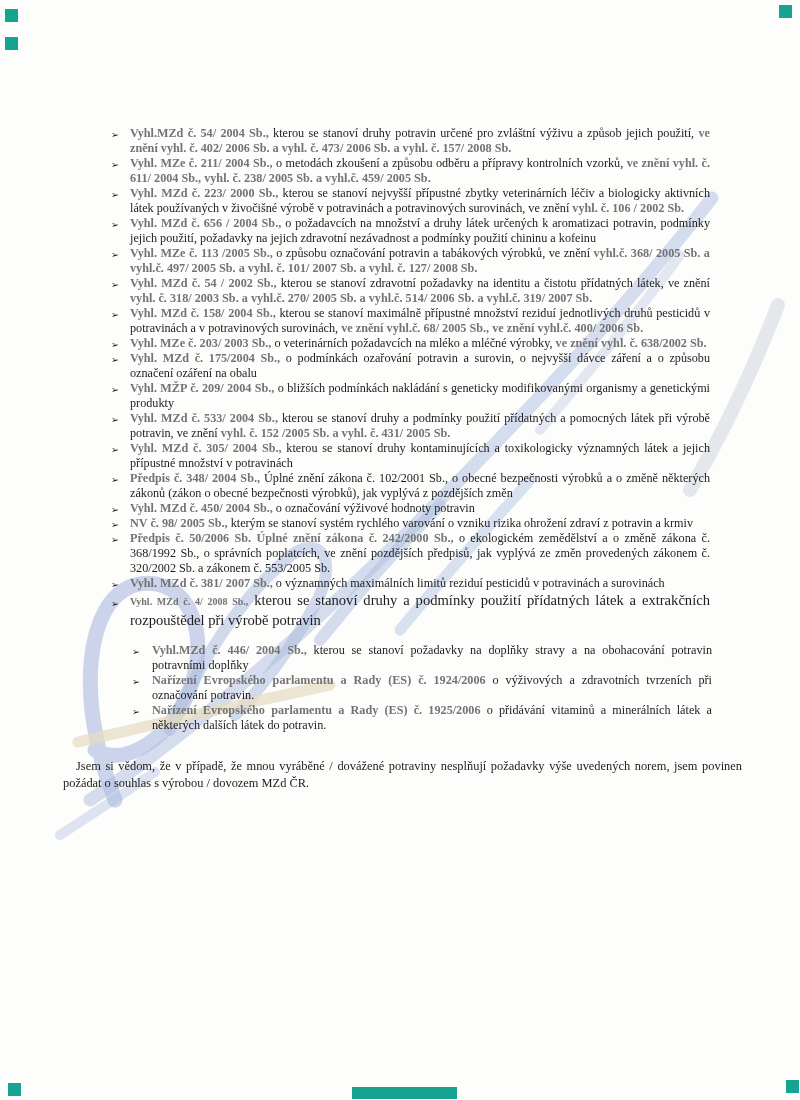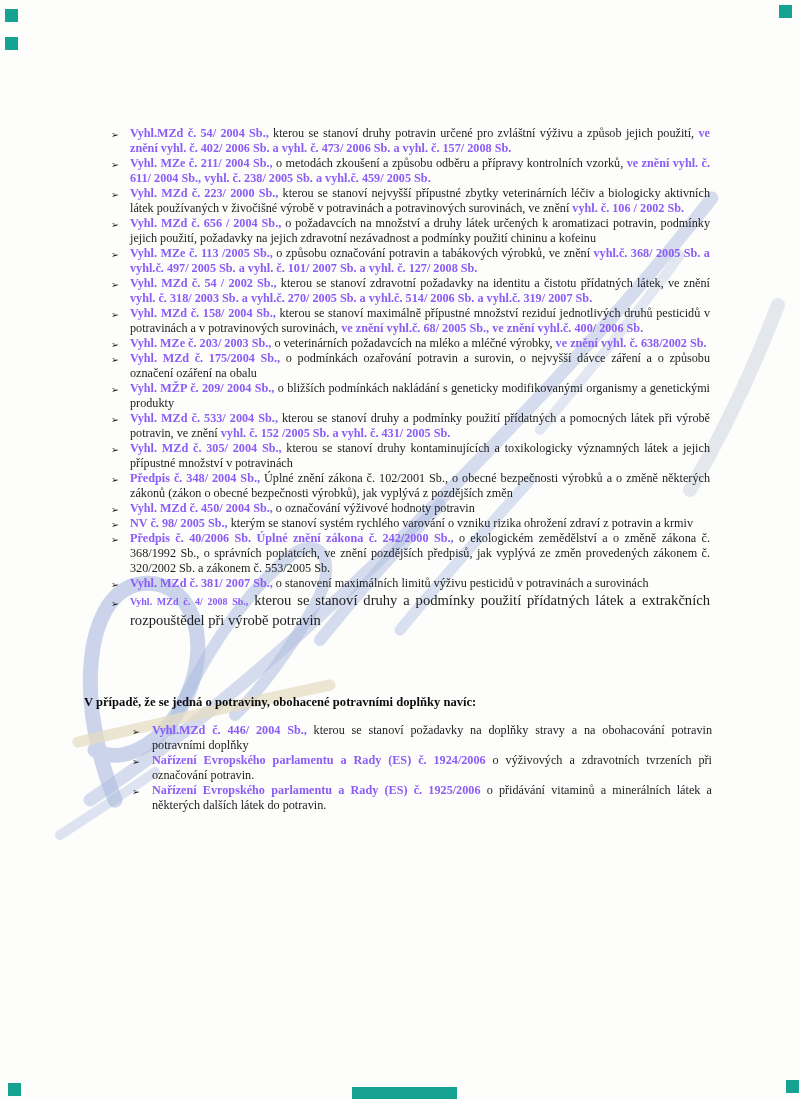--- a/index.html
+++ b/index.html
@@ -28,21 +28,21 @@
   }
   #list1{margin:126px 90px 0 110px;}
   #list2{margin:13px 88px 0 131px;}
   .reg-item{position:relative;padding-left:20px;margin:0;}
   #list2 .reg-item{padding-left:21px;}
   .bullet{
     position:absolute;left:1px;top:1px;
     font-family:"DejaVu Sans",sans-serif;
     font-size:9.5px;color:#111;
   }
-  .reg-item b{font-weight:bold;color:#8b5cf6;}
+  .reg-item b{font-weight:bold;color:#737373;}
   .reg-item-large{font-size:14.6px;line-height:19px;}
   .reg-item-large b{font-size:10px;}
   .reg-item-large .bullet{top:3px;}
   .section-heading{
     margin:64px 60px 0 84px;
     font-size:12.6px;font-weight:bold;line-height:16px;
     color:#0c0c0c;
   }
   .closing{
     margin:25px 58px 0 63px;
@@ -98,28 +98,28 @@
         <li class="reg-item"><span class="bullet">➢</span><b>Vyhl. MZd č. 54 / 2002 Sb.,</b><span> kterou se stanoví zdravotní požadavky na identitu a čistotu přídatných látek, ve znění </span><b>vyhl. č. 318/ 2003 Sb. a vyhl.č. 270/ 2005 Sb. a vyhl.č. 514/ 2006 Sb. a vyhl.č. 319/ 2007 Sb.</b></li>
         <li class="reg-item"><span class="bullet">➢</span><b>Vyhl. MZd č. 158/ 2004 Sb.,</b><span> kterou se stanoví maximálně přípustné množství reziduí jednotlivých druhů pesticidů v potravinách a v potravinových surovinách, </span><b>ve znění vyhl.č. 68/ 2005 Sb., ve znění vyhl.č. 400/ 2006 Sb.</b></li>
         <li class="reg-item"><span class="bullet">➢</span><b>Vyhl. MZe č. 203/ 2003 Sb.,</b><span> o veterinárních požadavcích na mléko a mléčné výrobky, </span><b>ve znění vyhl. č. 638/2002 Sb.</b></li>
         <li class="reg-item"><span class="bullet">➢</span><b>Vyhl. MZd č. 175/2004 Sb.,</b><span> o podmínkách ozařování potravin a surovin, o nejvyšší dávce záření a o způsobu označení ozáření na obalu</span></li>
         <li class="reg-item"><span class="bullet">➢</span><b>Vyhl. MŽP č. 209/ 2004 Sb.,</b><span> o bližších podmínkách nakládání s geneticky modifikovanými organismy a genetickými produkty</span></li>
         <li class="reg-item"><span class="bullet">➢</span><b>Vyhl. MZd č. 533/ 2004 Sb.,</b><span> kterou se stanoví druhy a podmínky použití přídatných a pomocných látek při výrobě potravin, ve znění </span><b>vyhl. č. 152 /2005 Sb. a vyhl. č. 431/ 2005 Sb.</b></li>
         <li class="reg-item"><span class="bullet">➢</span><b>Vyhl. MZd č. 305/ 2004 Sb.,</b><span> kterou se stanoví druhy kontaminujících a toxikologicky významných látek a jejich přípustné množství v potravinách</span></li>
         <li class="reg-item"><span class="bullet">➢</span><b>Předpis č. 348/ 2004 Sb.,</b><span> Úplné znění zákona č. 102/2001 Sb., o obecné bezpečnosti výrobků a o změně některých zákonů (zákon o obecné bezpečnosti výrobků), jak vyplývá z pozdějších změn</span></li>
         <li class="reg-item"><span class="bullet">➢</span><b>Vyhl. MZd č. 450/ 2004 Sb.,</b><span> o označování výživové hodnoty potravin</span></li>
         <li class="reg-item"><span class="bullet">➢</span><b>NV č. 98/ 2005 Sb.,</b><span> kterým se stanoví systém rychlého varování o vzniku rizika ohrožení zdraví z potravin a krmiv</span></li>
-        <li class="reg-item"><span class="bullet">➢</span><b>Předpis č. 40/2006 Sb. Úplné znění zákona č. 242/2000 Sb.,</b><span> o ekologickém zemědělství a o změně zákona č. 368/1992 Sb., o správních poplatcích, ve znění pozdějších předpisů, jak vyplývá ze změn provedených zákonem č. 320/2002 Sb. a zákonem č. 553/2005 Sb.</span></li>
-        <li class="reg-item"><span class="bullet">➢</span><b>Vyhl. MZd č. 381/ 2007 Sb.,</b><span> o stanovení maximálních limitů výživu pesticidů v potravinách a surovinách</span></li>
+        <li class="reg-item"><span class="bullet">➢</span><b>Předpis č. 50/2006 Sb. Úplné znění zákona č. 242/2000 Sb.,</b><span> o ekologickém zemědělství a o změně zákona č. 368/1992 Sb., o správních poplatcích, ve znění pozdějších předpisů, jak vyplývá ze změn provedených zákonem č. 320/2002 Sb. a zákonem č. 553/2005 Sb.</span></li>
+        <li class="reg-item"><span class="bullet">➢</span><b>Vyhl. MZd č. 381/ 2007 Sb.,</b><span> o významných maximálních limitů reziduí pesticidů v potravinách a surovinách</span></li>
         <li class="reg-item reg-item-large"><span class="bullet">➢</span><b>Vyhl. MZd č. 4/ 2008 Sb.,</b><span> kterou se stanoví druhy a podmínky použití přídatných látek a extrakčních rozpouštědel při výrobě potravin</span></li>
       </ul>
 
-    <h2 class="section-heading">V případě, že se jedná o potraviny, obohacené potravními doplňky navíc:</h2>
 
     <ul class="reg-list" id="list2">
         <li class="reg-item"><span class="bullet">➢</span><b>Vyhl.MZd č. 446/ 2004 Sb.,</b><span> kterou se stanoví požadavky na doplňky stravy a na obohacování potravin potravními doplňky</span></li>
         <li class="reg-item"><span class="bullet">➢</span><b>Nařízení Evropského parlamentu a Rady (ES) č. 1924/2006</b><span> o výživových a zdravotních tvrzeních při označování potravin.</span></li>
         <li class="reg-item"><span class="bullet">➢</span><b>Nařízení Evropského parlamentu a Rady (ES) č. 1925/2006</b><span> o přidávání vitaminů a minerálních látek a některých dalších látek do potravin.</span></li>
       </ul>
 
+    <p class="closing">Jsem si vědom, že v případě, že mnou vyráběné / dovážené potraviny nesplňují požadavky výše uvedených norem, jsem povinen požádat o souhlas s výrobou / dovozem MZd ČR.</p>
 
   </main>
 </div>
 
 </body></html>

